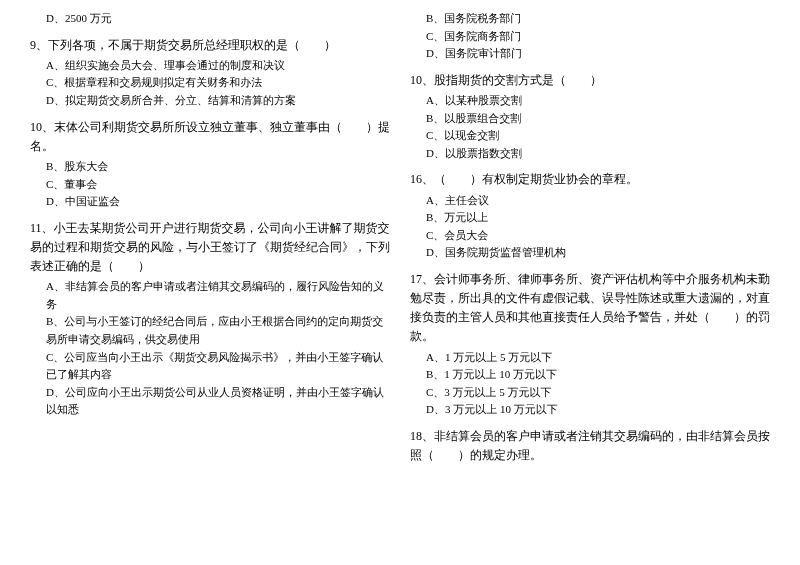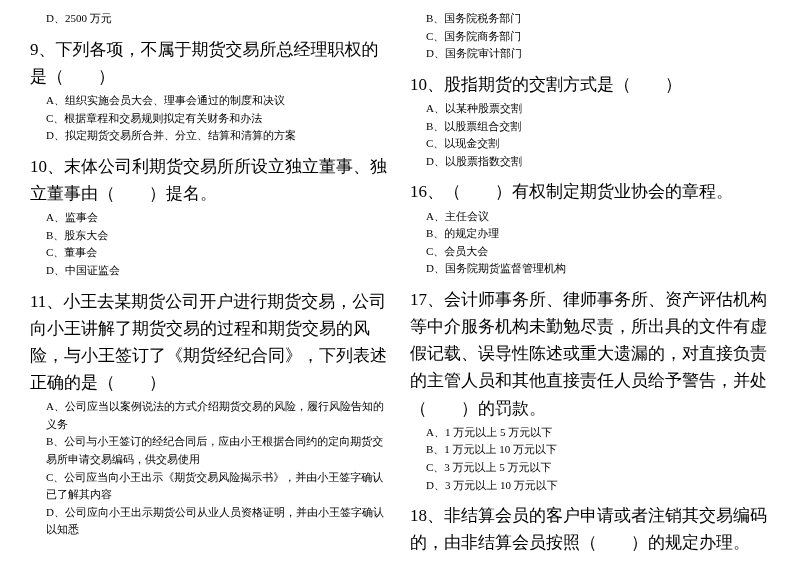--- a/index.html
+++ b/index.html
@@ -25,21 +25,21 @@
       gap: 20px;
     }
     .col {
       flex: 1;
     }
     .question {
       margin-bottom: 8px;
       line-height: 1.6;
     }
     .question-text {
-      font-size: 17px;
+      font-size: 12px;
       line-height: 1.6;
       margin-bottom: 2px;
     }
     .option {
       padding-left: 16px;
       font-size: 11px;
       line-height: 1.6;
     }
   </style>
 </head>
@@ -56,29 +56,28 @@
 
       <div class="question">
         <div class="question-text">9、下列各项，不属于期货交易所总经理职权的是（　　）</div>
         <div class="option">A、组织实施会员大会、理事会通过的制度和决议</div>
         <div class="option">C、根据章程和交易规则拟定有关财务和办法</div>
         <div class="option">D、拟定期货交易所合并、分立、结算和清算的方案</div>
       </div>
 
       <div class="question">
         <div class="question-text">10、末体公司利期货交易所所设立独立董事、独立董事由（　　）提名。</div>
-        <div class="option">A、监事会</div>
         <div class="option">B、股东大会</div>
         <div class="option">C、董事会</div>
         <div class="option">D、中国证监会</div>
       </div>
 
       <div class="question">
         <div class="question-text">11、小王去某期货公司开户进行期货交易，公司向小王讲解了期货交易的过程和期货交易的风险，与小王签订了《期货经纪合同》，下列表述正确的是（　　）</div>
-        <div class="option">A、公司应当以案例说法的方式介绍期货交易的风险，履行风险告知的义务</div>
+        <div class="option">A、非结算会员的客户申请或者注销其交易编码的，履行风险告知的义务</div>
         <div class="option">B、公司与小王签订的经纪合同后，应由小王根据合同约的定向期货交易所申请交易编码，供交易使用</div>
         <div class="option">C、公司应当向小王出示《期货交易风险揭示书》，并由小王签字确认已了解其内容</div>
         <div class="option">D、公司应向小王出示期货公司从业人员资格证明，并由小王签字确认以知悉</div>
       </div>
 
 
     </div>
 
     <div class="col">
 
@@ -93,21 +92,21 @@
         <div class="question-text">10、股指期货的交割方式是（　　）</div>
         <div class="option">A、以某种股票交割</div>
         <div class="option">B、以股票组合交割</div>
         <div class="option">C、以现金交割</div>
         <div class="option">D、以股票指数交割</div>
       </div>
 
       <div class="question">
         <div class="question-text">16、（　　）有权制定期货业协会的章程。</div>
         <div class="option">A、主任会议</div>
-        <div class="option">B、的规定办理</div>
+        <div class="option">B、万元以上</div>
         <div class="option">C、会员大会</div>
         <div class="option">D、国务院期货监督管理机构</div>
       </div>
 
       <div class="question">
         <div class="question-text">17、会计师事务所、律师事务所、资产评估机构等中介服务机构未勤勉尽责，所出具的文件有虚假记载、误导性陈述或重大遗漏的，对直接负责的主管人员和其他直接责任人员给予警告，并处（　　）的罚款。</div>
         <div class="option">A、1 万元以上 5 万元以下</div>
         <div class="option">B、1 万元以上 10 万元以下</div>
         <div class="option">C、3 万元以上 5 万元以下</div>
         <div class="option">D、3 万元以上 10 万元以下</div>

